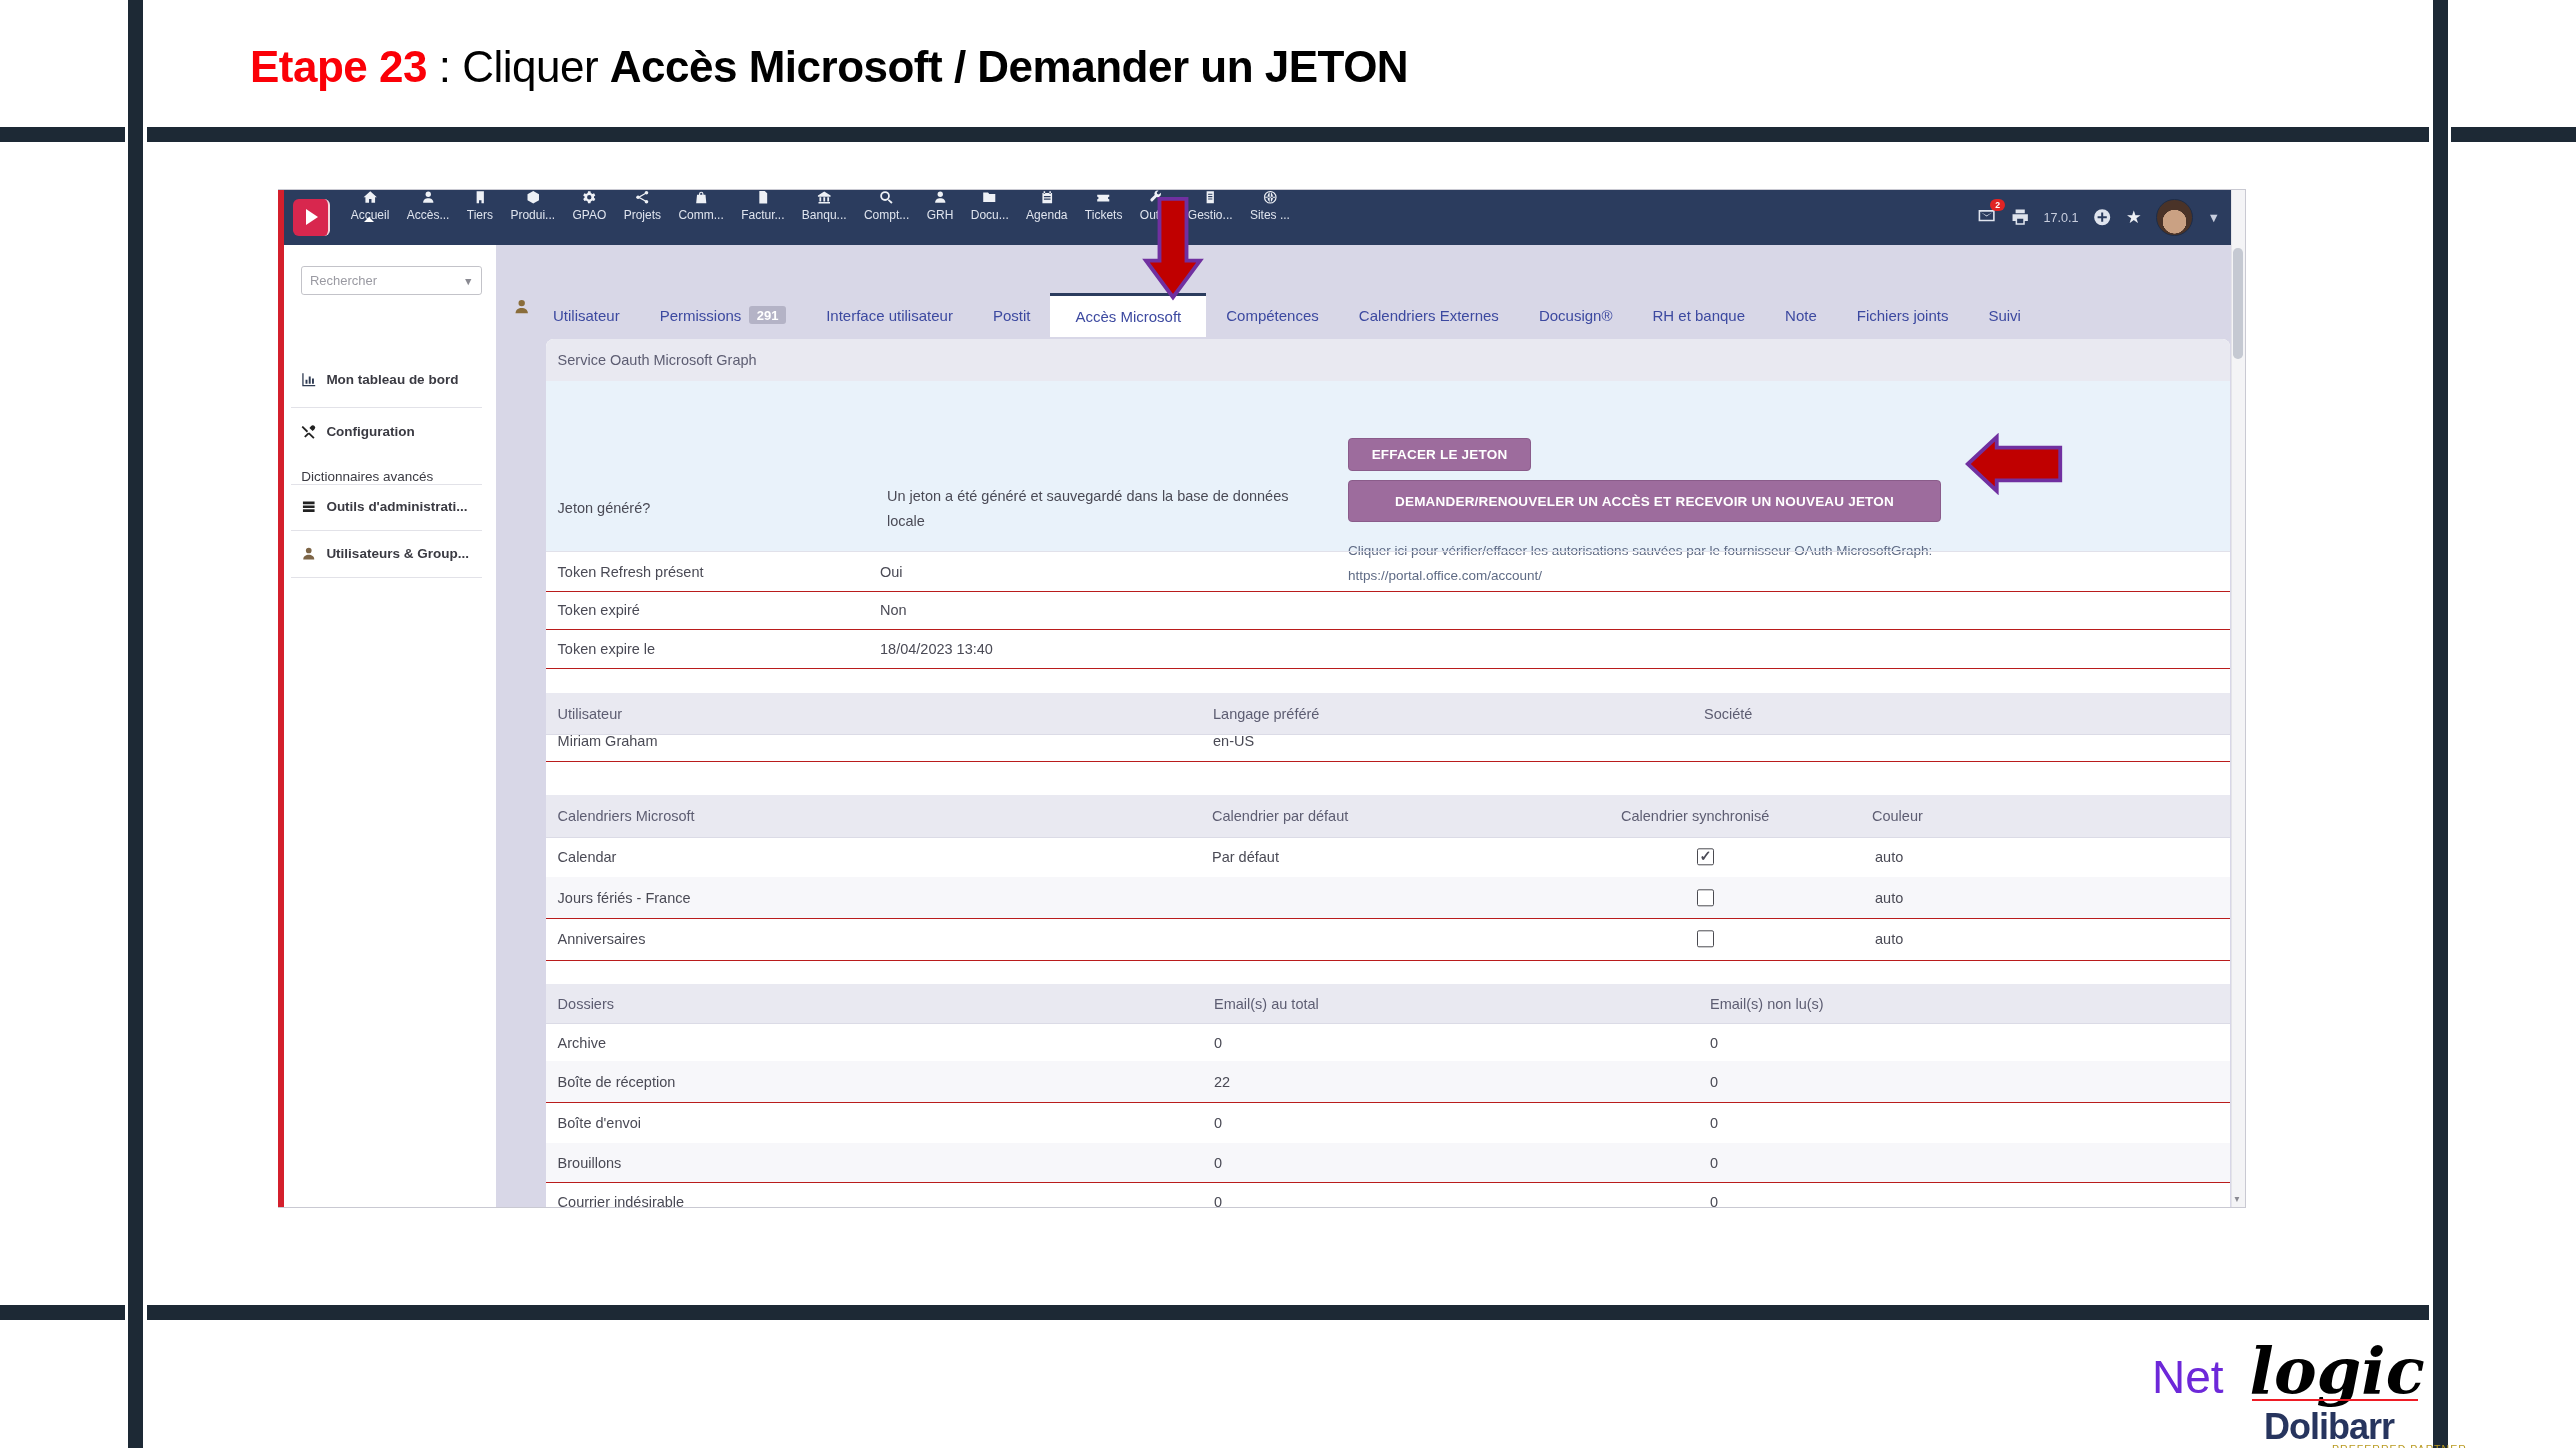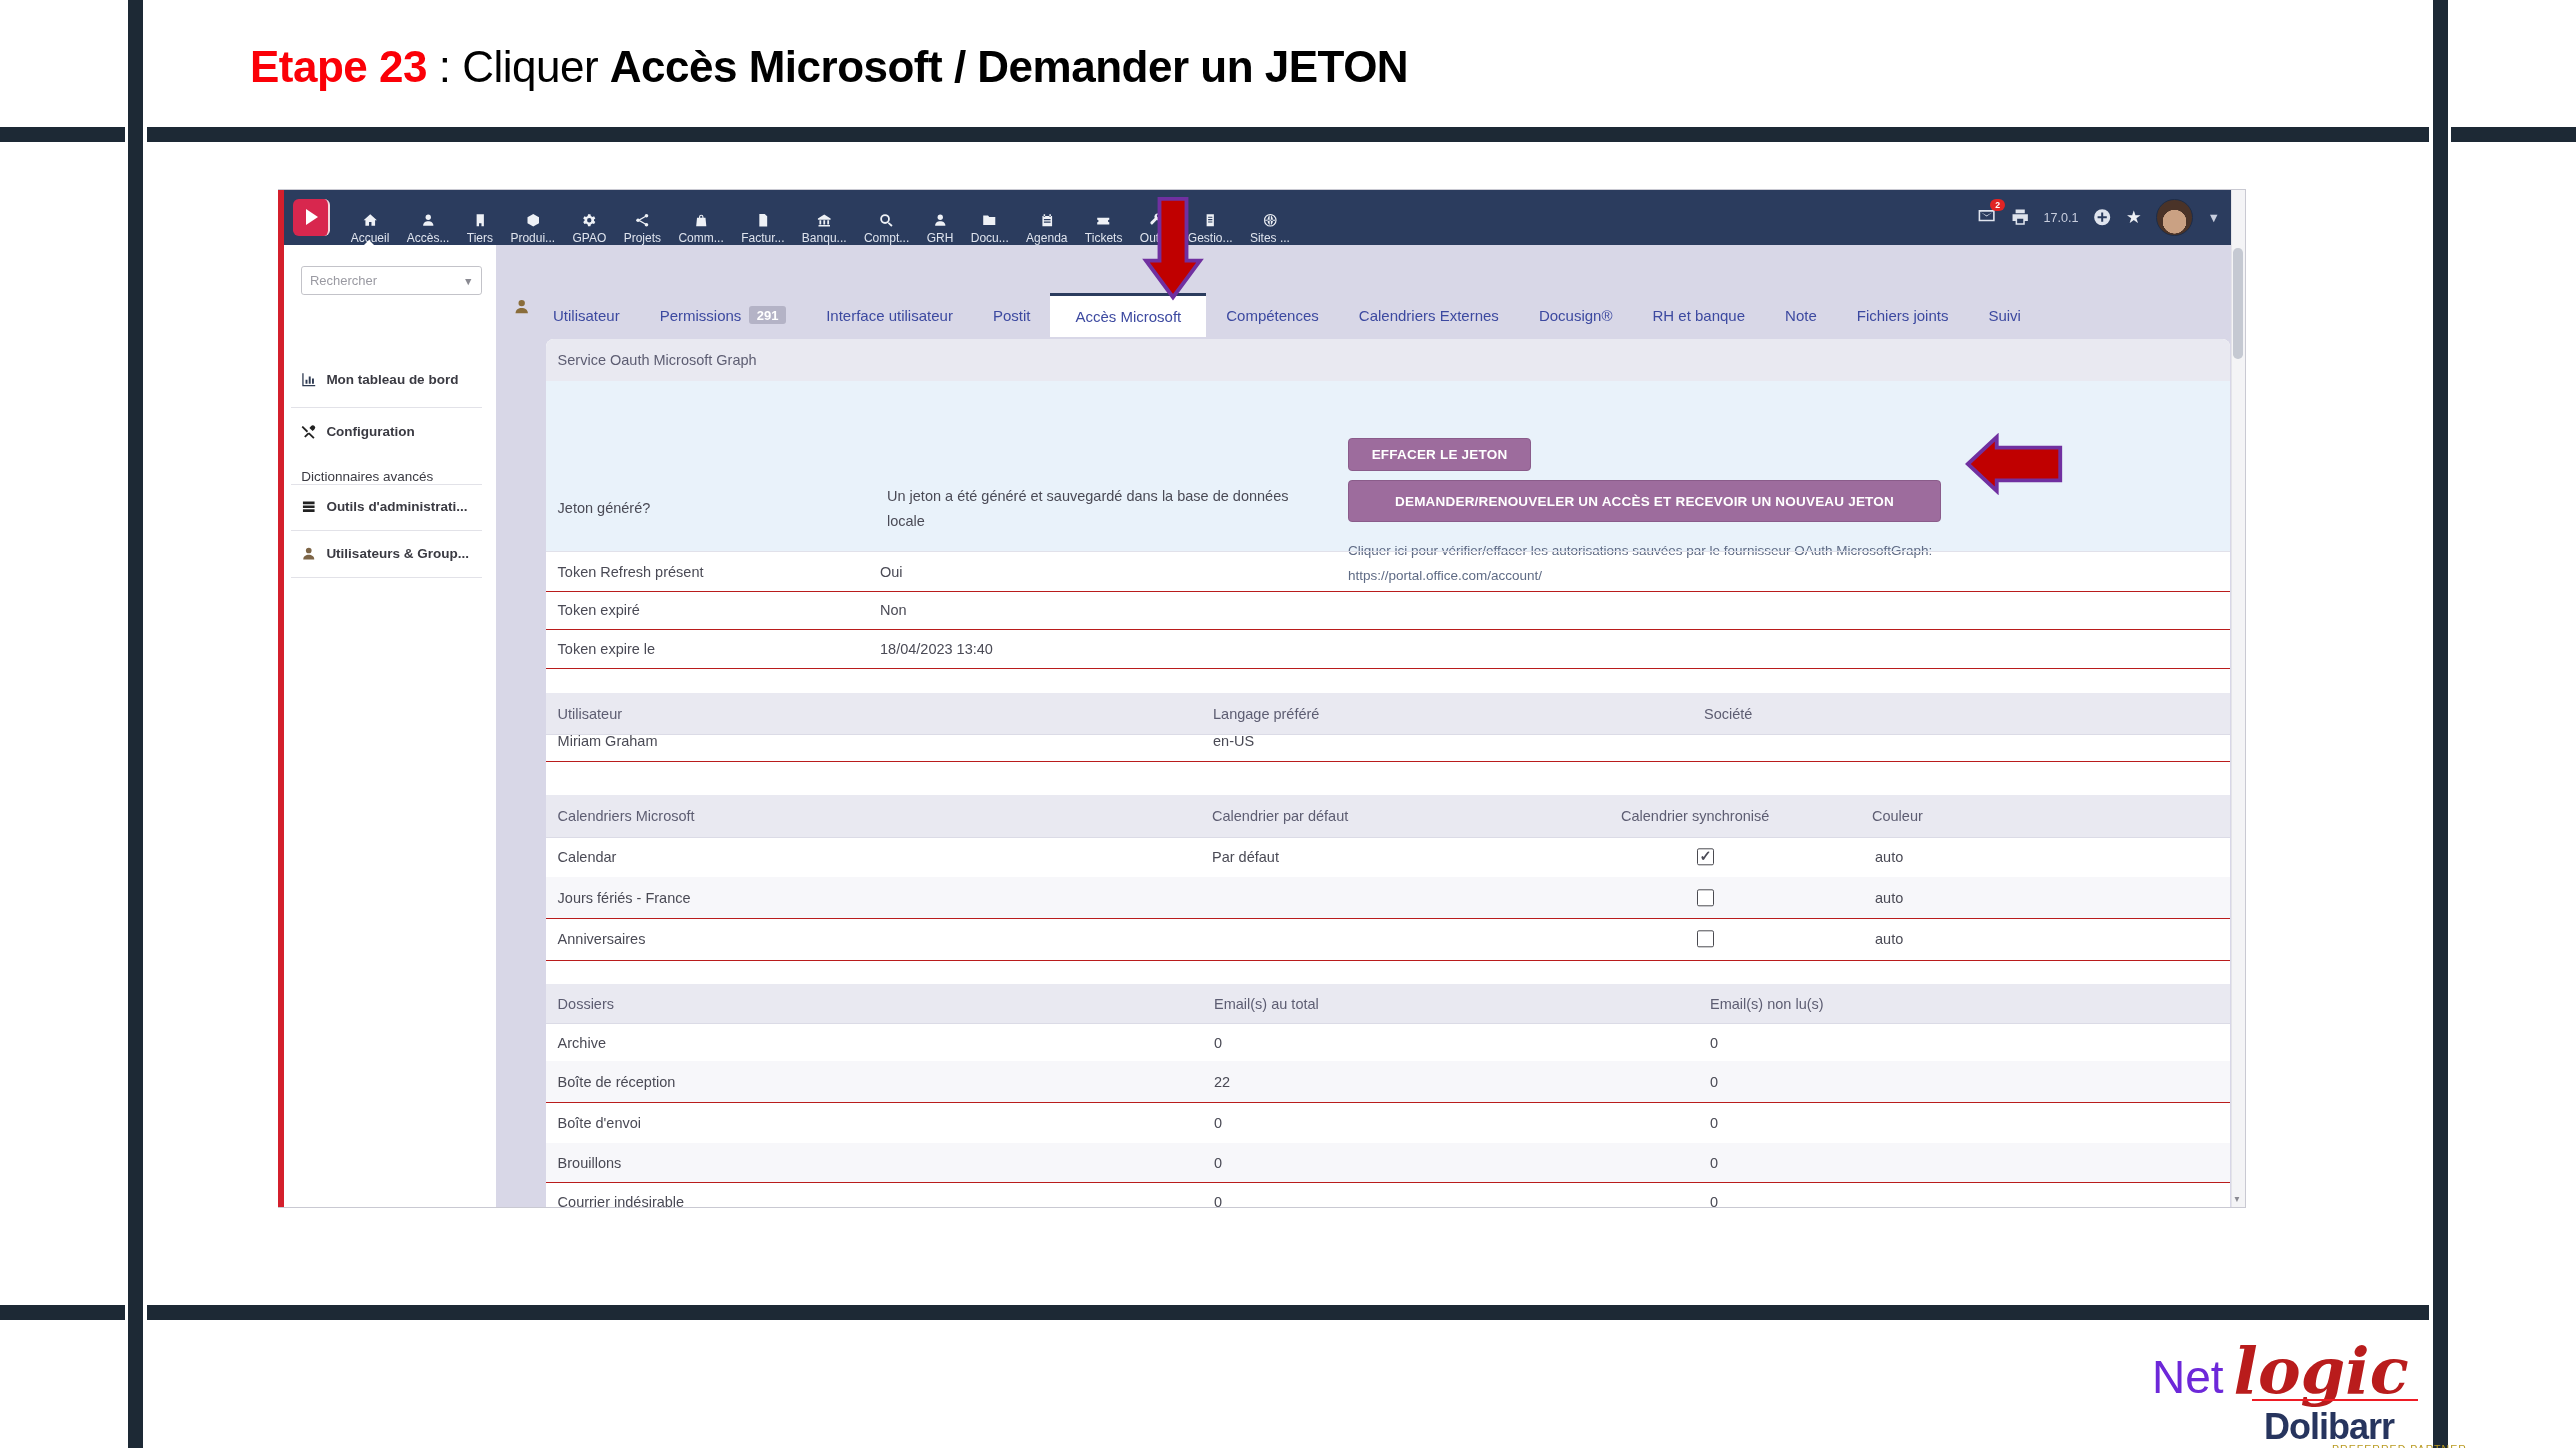--- a/index.html
+++ b/index.html
@@ -20,21 +20,21 @@
   #shot{position:absolute;left:278px;top:189px;width:1967px;height:1017px;background:#d8d7e7;
         border:1px solid #c9c9d2;border-left:none;overflow:hidden;}
   #shot .redstrip{position:absolute;left:0;top:0;width:5.8px;height:100%;background:#d41f2c;z-index:9;}
 
   
   #navbar{position:absolute;left:0;top:0;width:100%;height:55px;background:#2b3c5e;z-index:3;}
   #applogo{position:absolute;left:14.5px;top:8.7px;width:35px;height:37px;background:#d8274e;
            border-radius:5.8px;border-right:2.9px solid #f3d9de;display:flex;align-items:center;justify-content:center;}
   #applogo .tri{width:0;height:0;border-left:12.6px solid #ffffff;border-top:8.7px solid transparent;
                 border-bottom:8.7px solid transparent;margin-left:3.9px;}
-  .nav-items{position:absolute;left:64px;top:0;height:55px;display:flex;align-items:flex-end;}
+  .nav-items{position:absolute;left:64px;top:0;height:55px;display:flex;align-items:flex-start;}
   .nav-item{display:flex;flex-direction:column;align-items:center;justify-content:center;
             padding:0 8.7px;gap:3.9px;cursor:pointer;position:relative;}
   .nav-item svg{width:14.5px;height:14.5px;fill:#eef1f6;}
   .nav-item .nv{font-size:12px;color:#dfe4ee;white-space:nowrap;}
   .nav-item.active:after{content:"";position:absolute;bottom:0;left:50%;margin-left:-5.8px;
             border-left:5.8px solid transparent;border-right:5.8px solid transparent;border-bottom:5.8px solid #ffffff;}
   .nav-right{position:absolute;right:25px;top:0;height:55px;display:flex;align-items:center;gap:14.5px;}
   .nav-right svg{fill:#dfe4ee;}
   .mailwrap{position:relative;}
   .mailbadge{position:absolute;top:-6.8px;right:-8.7px;background:#e02424;color:#fff;font-size:8.7px;
@@ -91,22 +91,22 @@
                border-left:1px solid #e4e4e8;z-index:8;}
   .scrollthumb{position:absolute;left:1.9px;top:58px;width:9.7px;height:111px;background:#c5c9d2;border-radius:4.8px;}
   .scrollarr{position:absolute;left:2.9px;bottom:2.9px;font-size:9.7px;color:#8a8a92;}
 
   
   .anno{position:absolute;z-index:20;}
 
   
   #netlogic{position:absolute;right:0;left:2152px;top:1333px;z-index:2;}
   .net{font-size:46px;color:#6d28d9;letter-spacing:0;}
-  .logic{font-family:"DejaVu Serif",serif;font-style:italic;font-weight:700;font-size:64px;color:#b91c1c;
-         margin-left:10px;}
+  .logic{font-family:"DejaVu Serif",serif;font-style:italic;font-weight:700;font-size:64px;color:#000000;
+         margin-left:26px;}
   .logic-rule{position:absolute;left:100px;top:66px;width:166px;border-top:2.9px solid #ee1c25;}
   .dolibarr{position:absolute;left:112px;top:73px;font-size:36px;font-weight:700;color:#27355e;
             letter-spacing:-1px;}
   .partner{position:absolute;left:180px;top:110px;font-size:10.6px;color:#b99a1f;letter-spacing:1px;}
 </style>
 </head>
 <body>
 
 <svg width="0" height="0" style="position:absolute">
   <defs>

